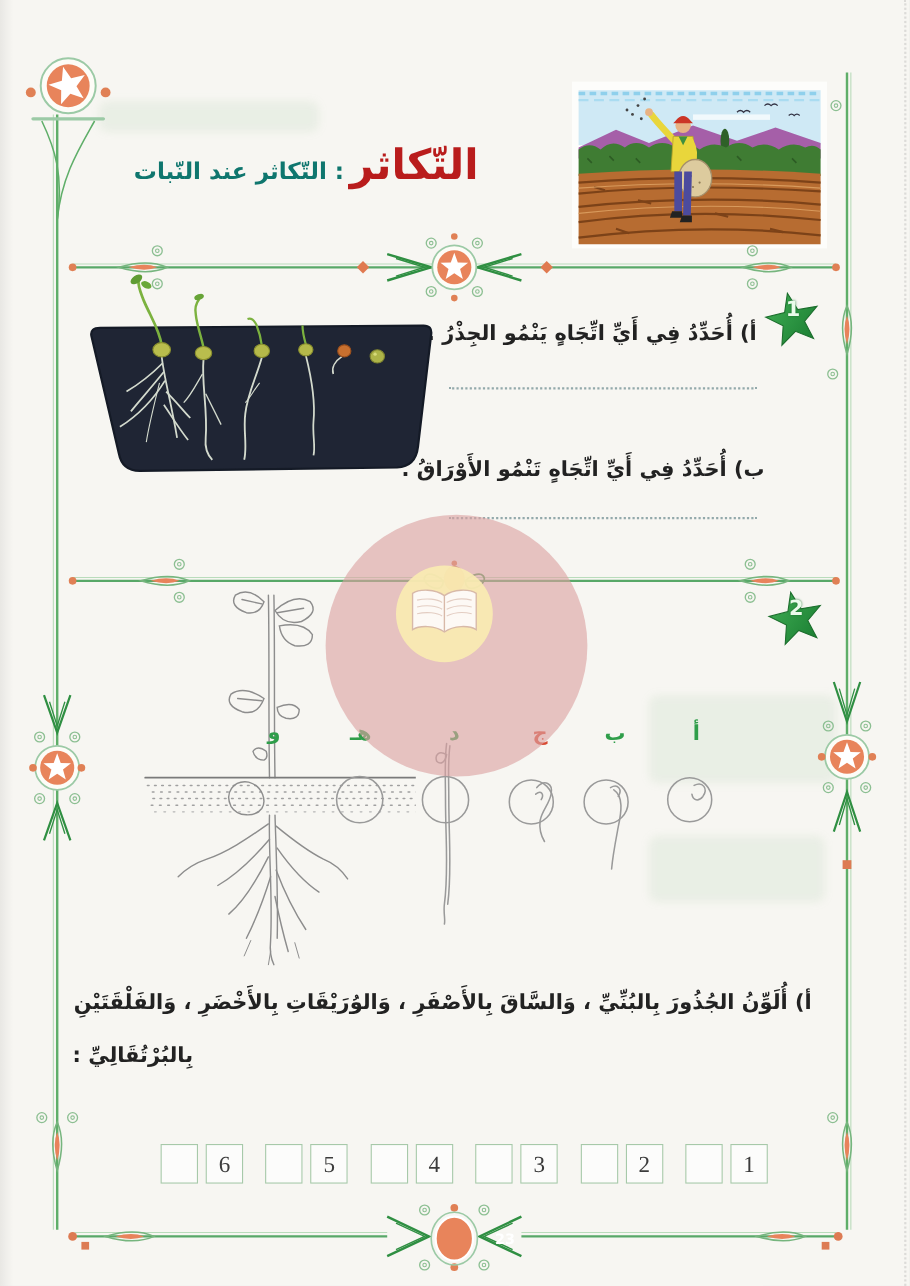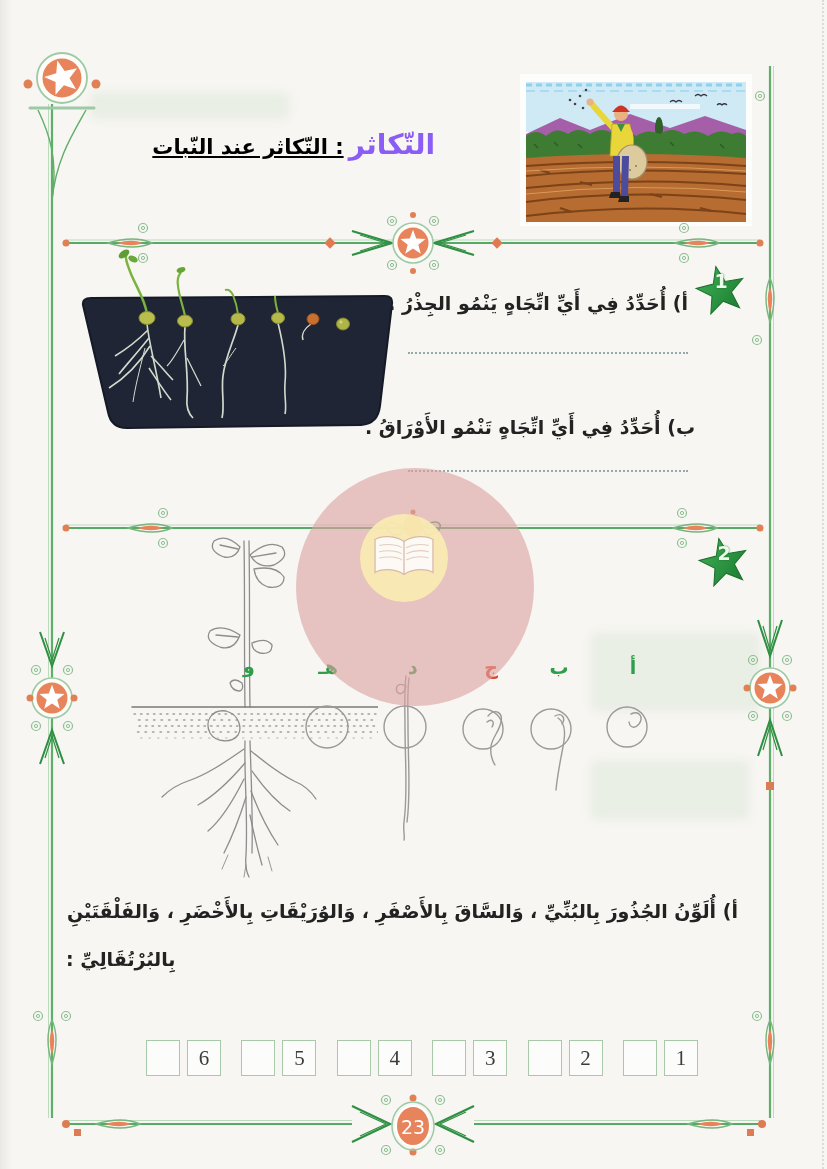--- a/index.html
+++ b/index.html
@@ -2,22 +2,22 @@
 <html lang="ar"><head>
 <meta charset="utf-8">
 <style>
   html,body{margin:0;padding:0;background:#eceae5;}
   #page{position:relative;width:827px;height:1169px;background:#f7f6f2;overflow:hidden;
         font-family:"DejaVu Sans",sans-serif;}
   .abs{position:absolute;}
   svg{display:block;}
   
   .title-line{direction:rtl;white-space:nowrap;text-align:right;}
-  .title-main{color:#8b5cf6;font-size:28px;font-weight:bold;}
-  .title-rest{color:#000000;font-size:21px;font-weight:bold;text-decoration:underline;}
+  .title-main{color:#b91c1c;font-size:38px;font-weight:bold;}
+  .title-rest{color:#0f766e;font-size:21px;font-weight:bold;}
   .q{direction:rtl;white-space:nowrap;text-align:left;font-size:19px;font-weight:bold;color:#222;margin-top:16px;}
   .answer-line{height:0;border-bottom:2px dotted #93a9ab;}
   .letter{font-size:19px;font-weight:bold;color:#2f9e4a;width:26px;text-align:center;}
   .letter.red{color:#d84a33;}
   
   .star-badge{width:54px;height:54px;}
   .star-badge .star-num{position:absolute;left:0;top:6px;width:54px;text-align:center;
       font-size:19px;font-weight:bold;color:#eafbea;text-shadow:0 0 2px #1c6e2d;}
   
   .order-row{left:146px;top:1040px;width:552px;display:flex;justify-content:space-between;direction:rtl;}
@@ -29,21 +29,21 @@
   
   .watermark{border-radius:50%;background:rgba(219,161,161,.62);z-index:40;}
   .wm-sun{position:absolute;border-radius:50%;background:rgba(250,236,178,.92);
           display:flex;align-items:center;justify-content:center;}
   .wm-t1{position:absolute;left:0;width:100%;text-align:center;color:rgba(255,255,255,.93);
          font-size:25px;direction:rtl;}
   .wm-t2{position:absolute;left:0;width:100%;text-align:center;color:rgba(255,255,255,.95);
          font-size:26px;font-weight:bold;letter-spacing:.5px;}
   
   .pagenum{left:393px;top:1108px;width:40px;height:38px;display:flex;align-items:center;
-           justify-content:center;color:#fff;font-size:19px;font-weight:normal;z-index:30;}
+           justify-content:center;color:#fff;font-size:13px;font-weight:bold;z-index:30;padding-left:46px;}
   
   .ghost{background:rgba(120,180,120,.10);filter:blur(4px);border-radius:8px;}
   .scan-left{left:0;top:0;width:12px;height:100%;
              background:linear-gradient(to right,rgba(0,0,0,.06),rgba(0,0,0,0));}
   .scan-right{right:3px;top:0;height:100%;width:0;border-right:2px dotted rgba(150,150,150,.28);}
 </style>
 </head>
 <body>
 
 <div id="page">

